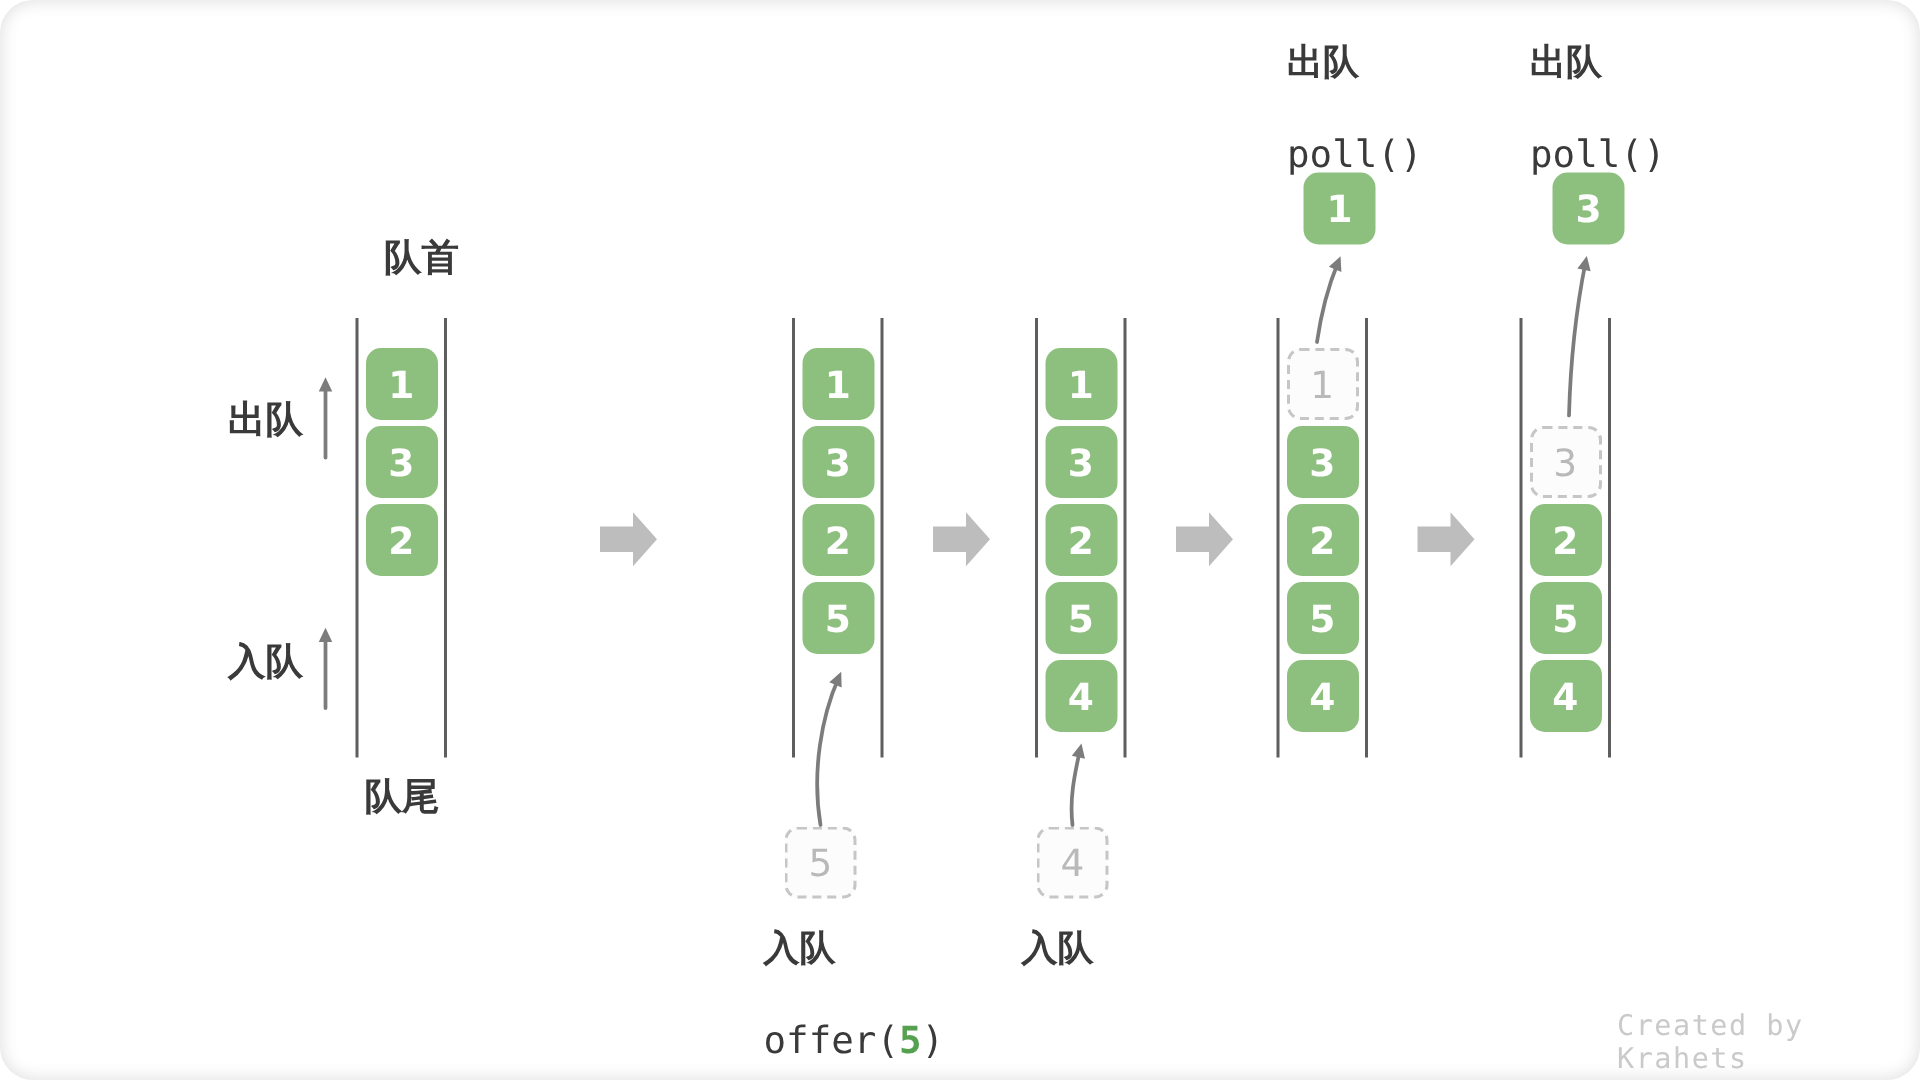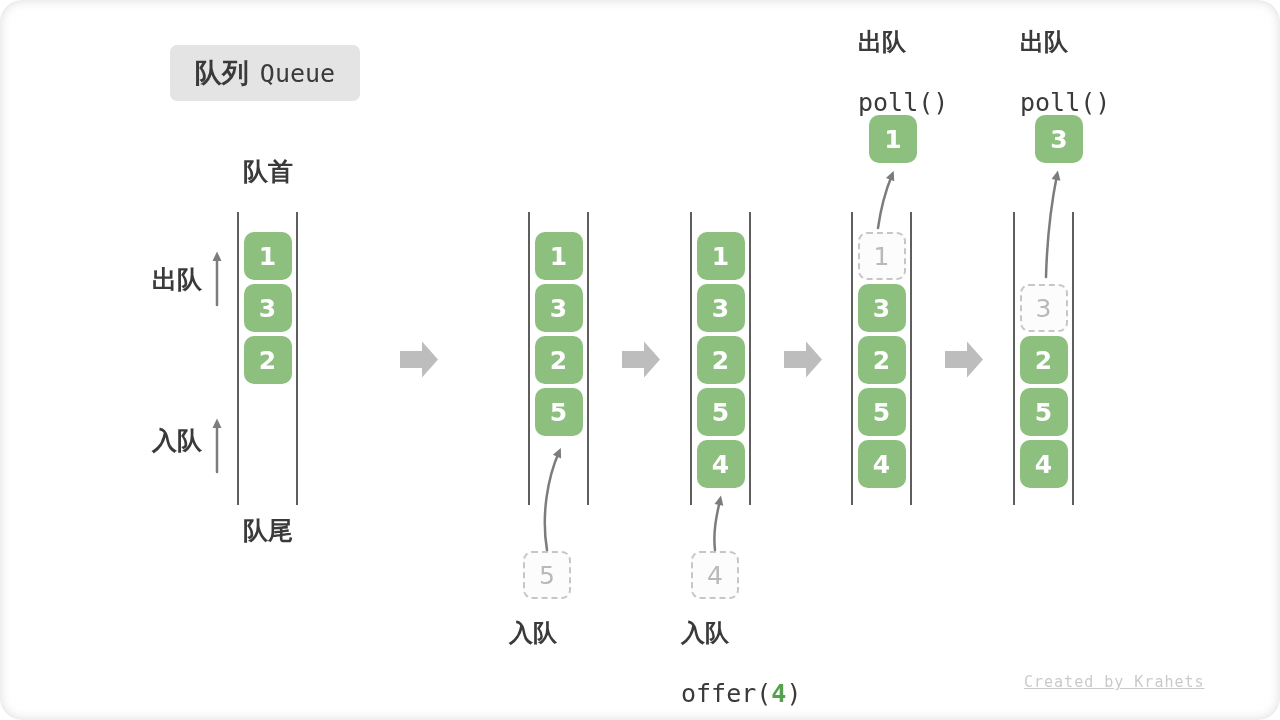--- a/index.html
+++ b/index.html
@@ -46,37 +46,32 @@
   .arrow-head{fill:var(--thinArrow);}
   .block-arrow{fill:var(--blockArrow);}
   .op-label{position:absolute; white-space:nowrap;}
   .op-zh{font-size:24px; font-weight:700; color:var(--textDark); line-height:30px;}
   .op-code{
     font-family:"DejaVu Sans Mono", monospace; font-size:25px; color:var(--textDark);
     line-height:36px; font-weight:500;margin-top:28px;
   }
   .op-code .arg{color:var(--codeGreen); font-weight:700;}
   .watermark{
-    position:absolute; left:1024px; top:673px;
-    font-family:"DejaVu Sans Mono", monospace; font-size:15px; color:var(--watermark);
+    position:absolute; left:1078px; top:673px;
+    font-family:"DejaVu Sans Mono", monospace; font-size:19px; color:var(--watermark);
     letter-spacing:1px;
-    text-decoration:underline;
   }
 </style>
 </head>
 <body>
 
 <div class="canvas">
 
-  <div class="title-box">
-    <span class="title-zh">队列</span>
-    <span class="title-en">Queue</span>
-  </div>
 
-  <div class="cjk-label" style="left:243px; top:155px;">队首</div>
+  <div class="cjk-label" style="left:256px; top:155px;">队首</div>
   <div class="cjk-label" style="left:243px; top:514px;">队尾</div>
 
   <div class="cjk-label" style="left:152px; top:263px;">出队</div>
   <div class="cjk-label" style="left:152px; top:424px;">入队</div>
 
   <div class="queue-col" style="left:237px;">
     <div class="qbox s0">1</div>
     <div class="qbox s1">3</div>
     <div class="qbox s2">2</div>
   </div>
@@ -133,25 +128,25 @@
     <polygon class="block-arrow" points="945,351 967,351 967,341.5 983,359.5 967,377.5 967,368 945,368"></polygon>
 
     <path class="thin-arrow" d="M 547 550 C 541 514, 548 477, 559 452" marker-end="url(#ah)"></path>
     <path class="thin-arrow" d="M 715 550 C 713 533, 716 518, 720 500" marker-end="url(#ah)"></path>
     <path class="thin-arrow" d="M 878 228 C 881 207, 885 192, 892 175" marker-end="url(#ah)"></path>
     <path class="thin-arrow" d="M 1046 277 C 1047 240, 1051 205, 1057 175" marker-end="url(#ah)"></path>
   </svg>
 
   <div class="op-label" style="left:509px; top:618px;">
     <div class="op-zh">入队</div>
+    <div class="op-code"><span>offer(</span><span class="arg">5</span><span>)</span></div>
   </div>
 
   <div class="op-label" style="left:681px; top:618px;">
     <div class="op-zh">入队</div>
-    <div class="op-code"><span>offer(</span><span class="arg">4</span><span>)</span></div>
   </div>
 
   <div class="op-label" style="left:858px; top:27px;">
     <div class="op-zh">出队</div>
     <div class="op-code">poll()</div>
   </div>
 
   <div class="op-label" style="left:1020px; top:27px;">
     <div class="op-zh">出队</div>
     <div class="op-code">poll()</div>

